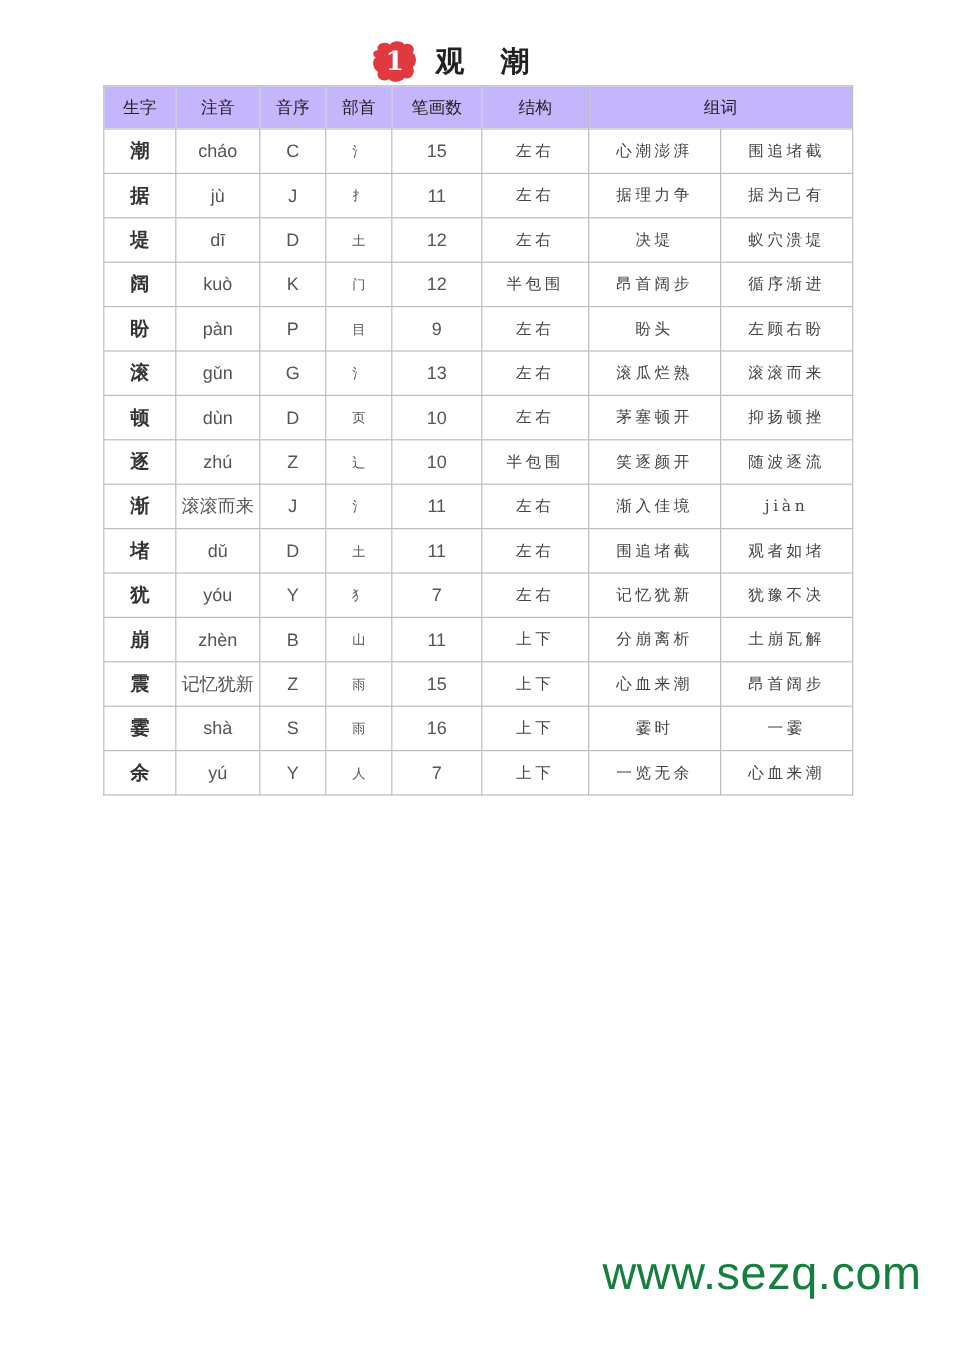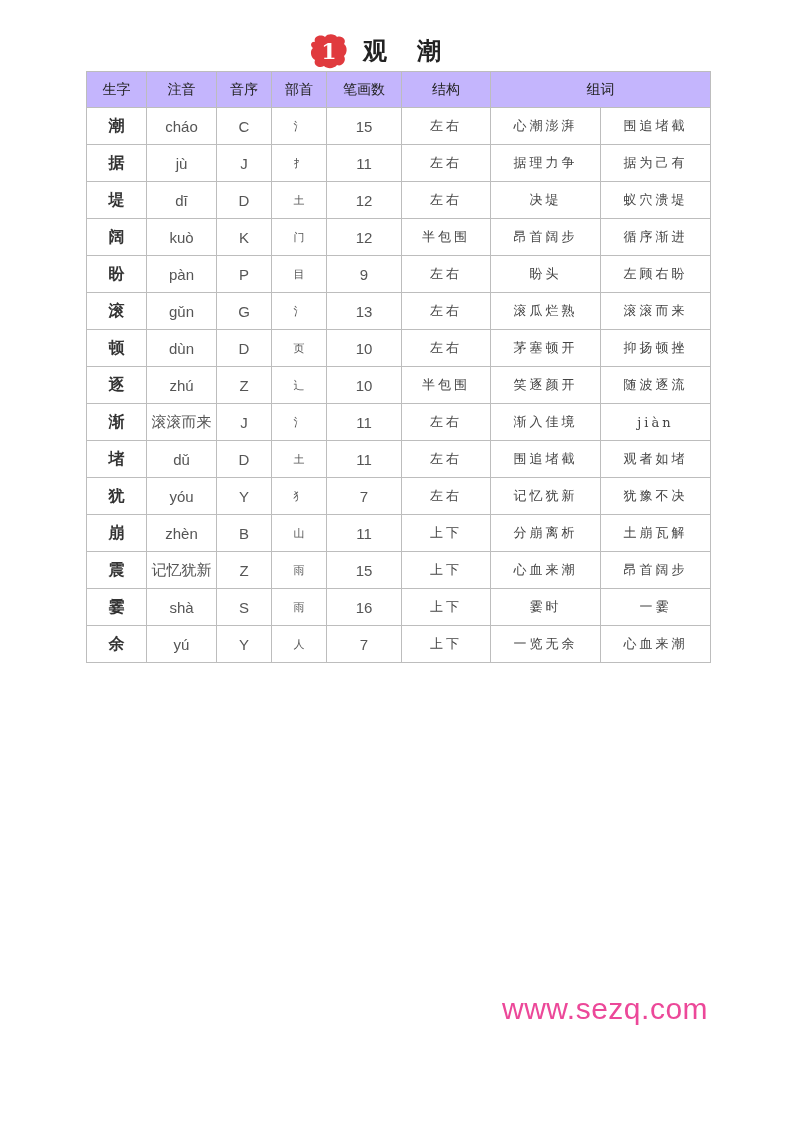--- a/index.html
+++ b/index.html
@@ -100,24 +100,24 @@
     }
     td.structure, td.word {
       font-family: "DejaVu Serif", serif;
       font-size: 13px !important;
       color: #444444 !important;
       letter-spacing: 3px;
     }
     .watermark {
       position: absolute;
       left: 502px;
-      top: 992px;
+      top: 1040px;
       font-family: "Liberation Sans", sans-serif;
-      font-size: 30px;
-      color: #ec4899;
+      font-size: 39px;
+      color: #15803d;
       letter-spacing: 0.5px;
     }
   </style>
 </head>
 <body>
 
 <div class="title-wrap">
   <div class="lesson-badge">
     <svg width="40" height="38" viewBox="0 0 40 38">
       <path d="M6,10 C4,4 12,2 16,5 C19,1 26,2 28,5 C33,3 38,8 35,12 C39,15 38,22 35,24 C38,29 33,35 28,33 C25,37 18,37 15,34 C10,37 4,33 6,28 C1,25 1,18 4,16 C0,13 3,9 6,10 Z" fill="#e03a3e"></path>

